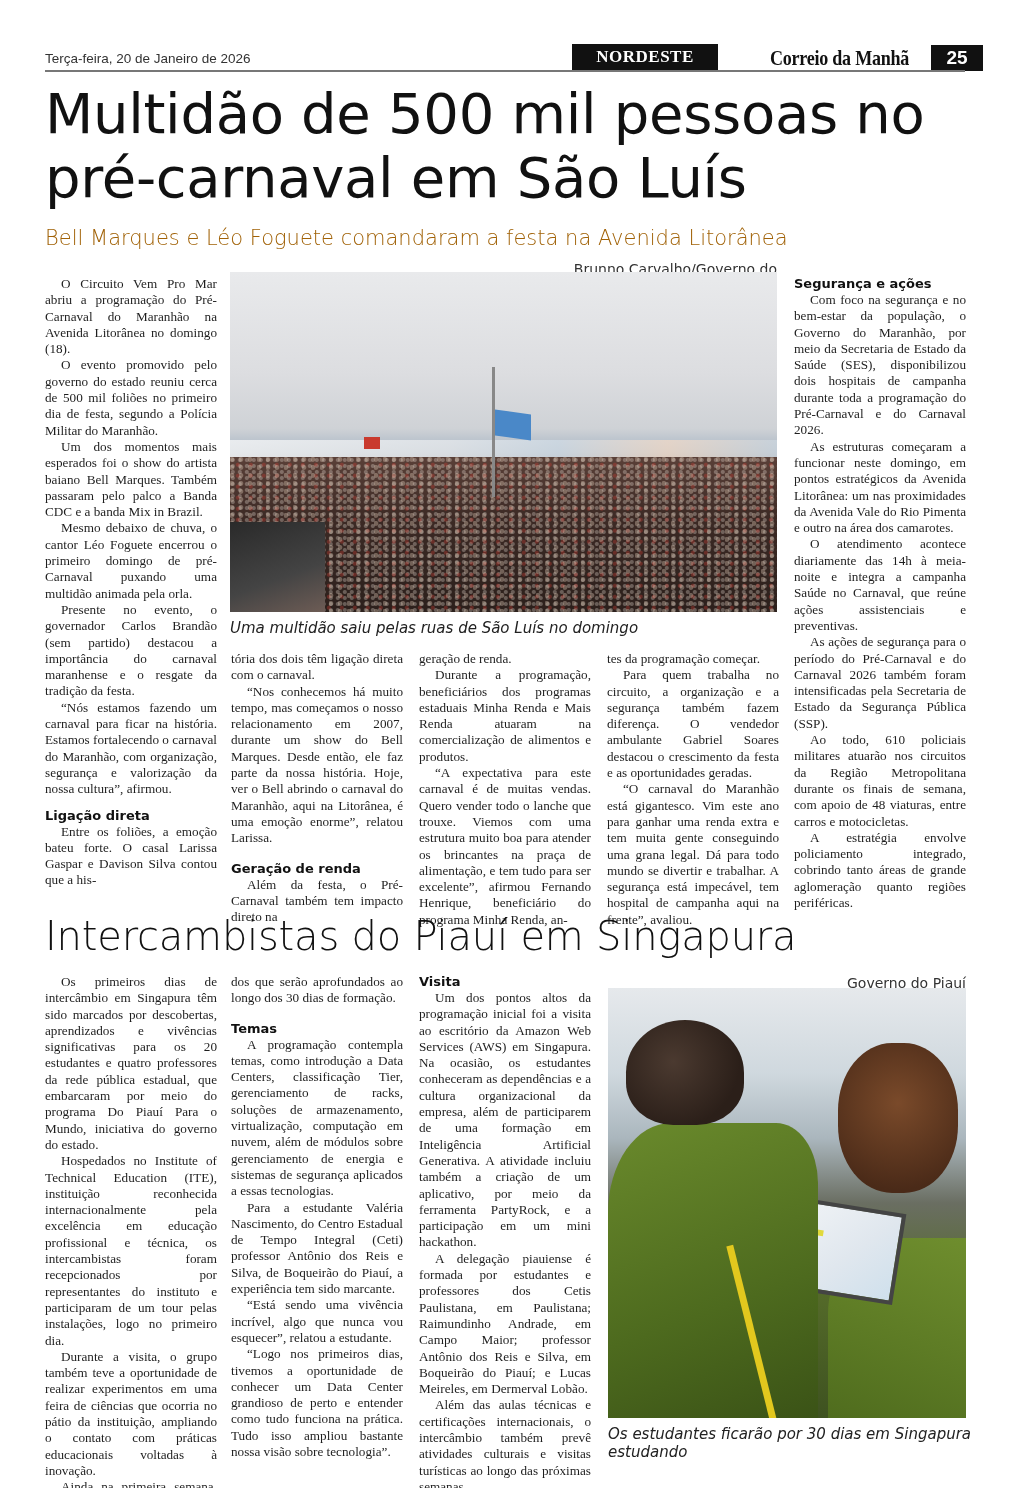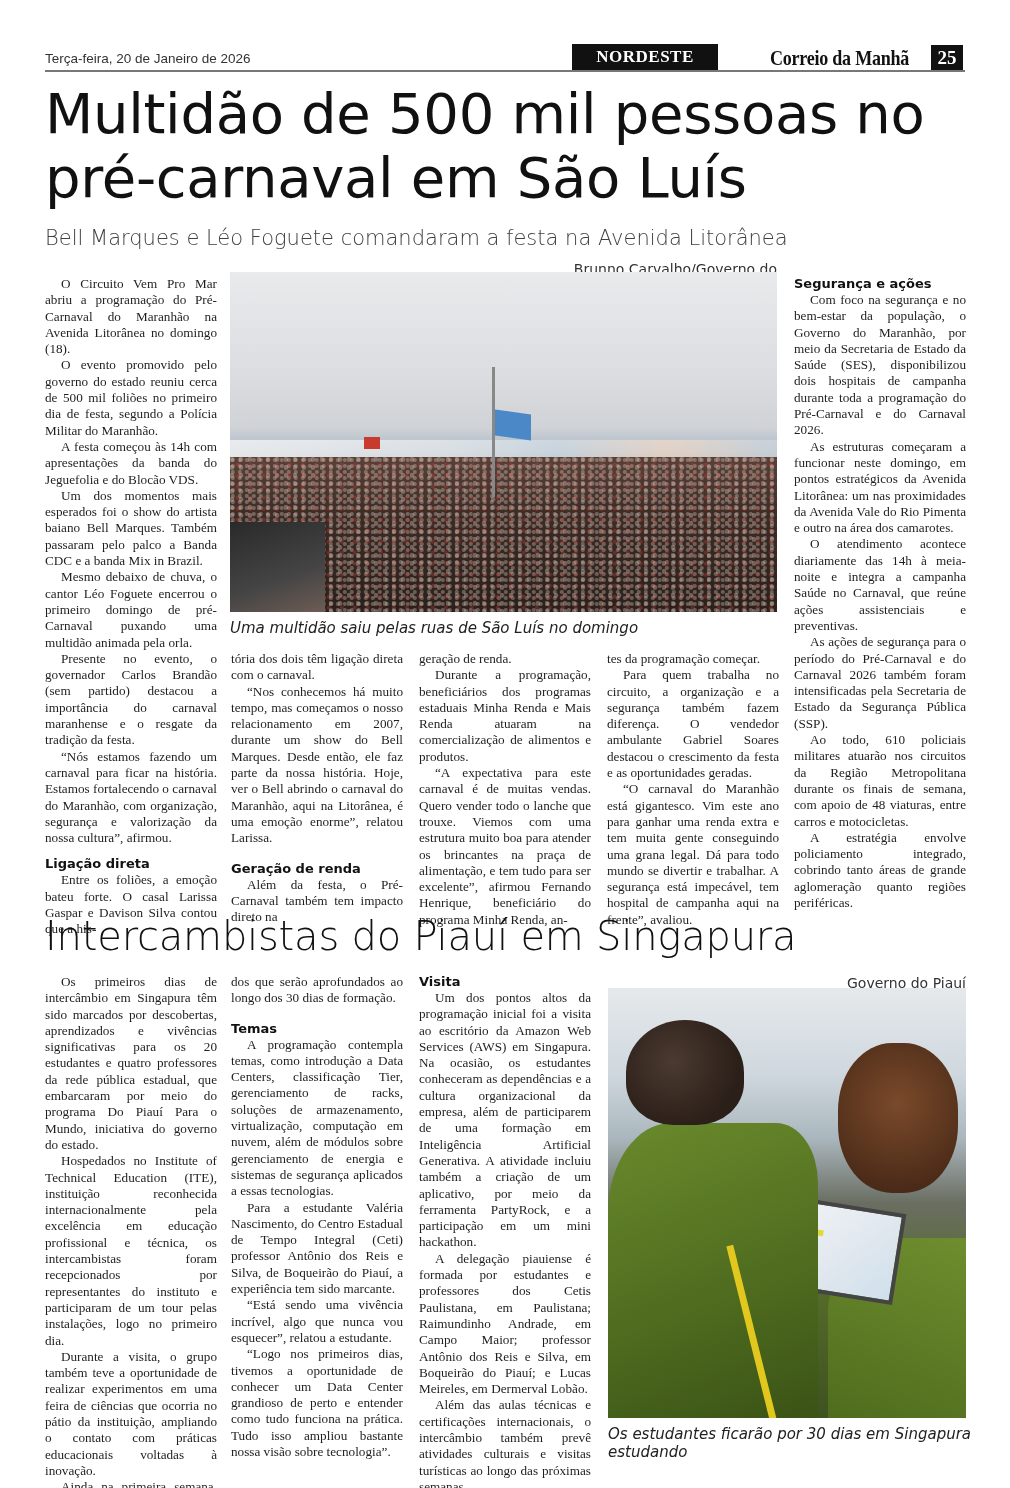--- a/index.html
+++ b/index.html
@@ -7,28 +7,28 @@
   body { position: relative; color: #1a1a1a; }
   .abs { position: absolute; }
 
   
   .date { left: 45px; top: 51px; font-family: "Liberation Sans", sans-serif; font-size: 13.5px; color: #333; }
   .section { left: 572px; top: 44px; width: 146px; height: 26px; background: #111; color: #fff;
     font-family: Liberation Serif, serif; font-size: 17px; font-weight: bold; letter-spacing: 0.5px;
     display: flex; align-items: center; justify-content: center; }
   .paper { left: 770px; top: 45px; font-family: "Liberation Serif", serif; font-size: 22px; font-weight: bold;
     color: #111; transform: scaleX(0.82); transform-origin: left center; letter-spacing: -0.3px; }
-  .pagenum { left: 931px; top: 45px; width: 32px; height: 26px; background: #111; color: #fff;
-    font-family: Liberation Serif, serif; font-size: 19px; font-weight: bold;
+  .pagenum { left: 931px; top: 45px; width: 52px; height: 26px; background: #111; color: #fff;
+    font-family: Liberation Sans, sans-serif; font-size: 19px; font-weight: bold;
     display: flex; align-items: center; justify-content: center; }
   .rule { left: 45px; top: 70px; width: 920px; height: 2px; background: #777; }
 
   .headline { left: 45px; top: 82px; width: 930px; font-family: "DejaVu Sans", sans-serif; font-size: 56px;
     line-height: 64px; font-weight: 500; color: #111; letter-spacing: -0.3px; }
-  .subhead { left: 45px; top: 226px; font-family: "DejaVu Sans", sans-serif; font-size: 21px; color: #404040; font-weight: 300; }
+  .subhead { left: 45px; top: 226px; font-family: "DejaVu Sans", sans-serif; font-size: 21px; color: #a16207; font-weight: 300; }
 
   
   .col { font-family: "Liberation Serif", serif; font-size: 13.2px; line-height: 16.3px; color: #1e1e1e;
     text-align: justify; hyphens: auto; }
   .col p { text-indent: 16px; }
   .col p.noind { text-indent: 0; }
   .col h3 { font-family: "DejaVu Sans", sans-serif; font-size: 13px; font-weight: bold; color: #111;
     line-height: 16px; margin-top: 10px; text-indent: 0; }
   .col h3.first { margin-top: 0; }
 
@@ -79,21 +79,20 @@
 <div class="abs paper">Correio da Manhã</div>
 <div class="abs pagenum">25</div>
 <div class="abs rule"></div>
 
 <h1 class="abs headline">Multidão de 500 mil pessoas no pré-carnaval em São Luís</h1>
 <h2 class="abs subhead">Bell Marques e Léo Foguete comandaram a festa na Avenida Litorânea</h2>
 
 <div class="abs col" style="left:45px; top:276px; width:172px;">
   <p>O Circuito Vem Pro Mar abriu a programação do Pré-Carnaval do Maranhão na Avenida Litorânea no domingo (18).</p>
   <p>O evento promovido pelo governo do estado reuniu cerca de 500 mil foliões no primeiro dia de festa, segundo a Polícia Militar do Maranhão.</p>
-  <p>A festa começou às 14h com apresentações da banda do Jeguefolia e do Blocão VDS.</p>
   <p>Um dos momentos mais esperados foi o show do artista baiano Bell Marques. Também passaram pelo palco a Banda CDC e a banda Mix in Brazil.</p>
   <p>Mesmo debaixo de chuva, o cantor Léo Foguete encerrou o primeiro domingo de pré-Carnaval puxando uma multidão animada pela orla.</p>
   <p>Presente no evento, o governador Carlos Brandão (sem partido) destacou a importância do carnaval maranhense e o resgate da tradição da festa.</p>
   <p>“Nós estamos fazendo um carnaval para ficar na história. Estamos fortalecendo o carnaval do Maranhão, com organização, segurança e valorização da nossa cultura”, afirmou.</p>
   <h3>Ligação direta</h3>
   <p>Entre os foliões, a emoção bateu forte. O casal Larissa Gaspar e Davison Silva contou que a his-</p>
 </div>
 
 <div class="abs credit" style="left:560px; top:261px; width:217px;">Brunno Carvalho/Governo do Maranhão</div>
 <div class="abs photo1">

